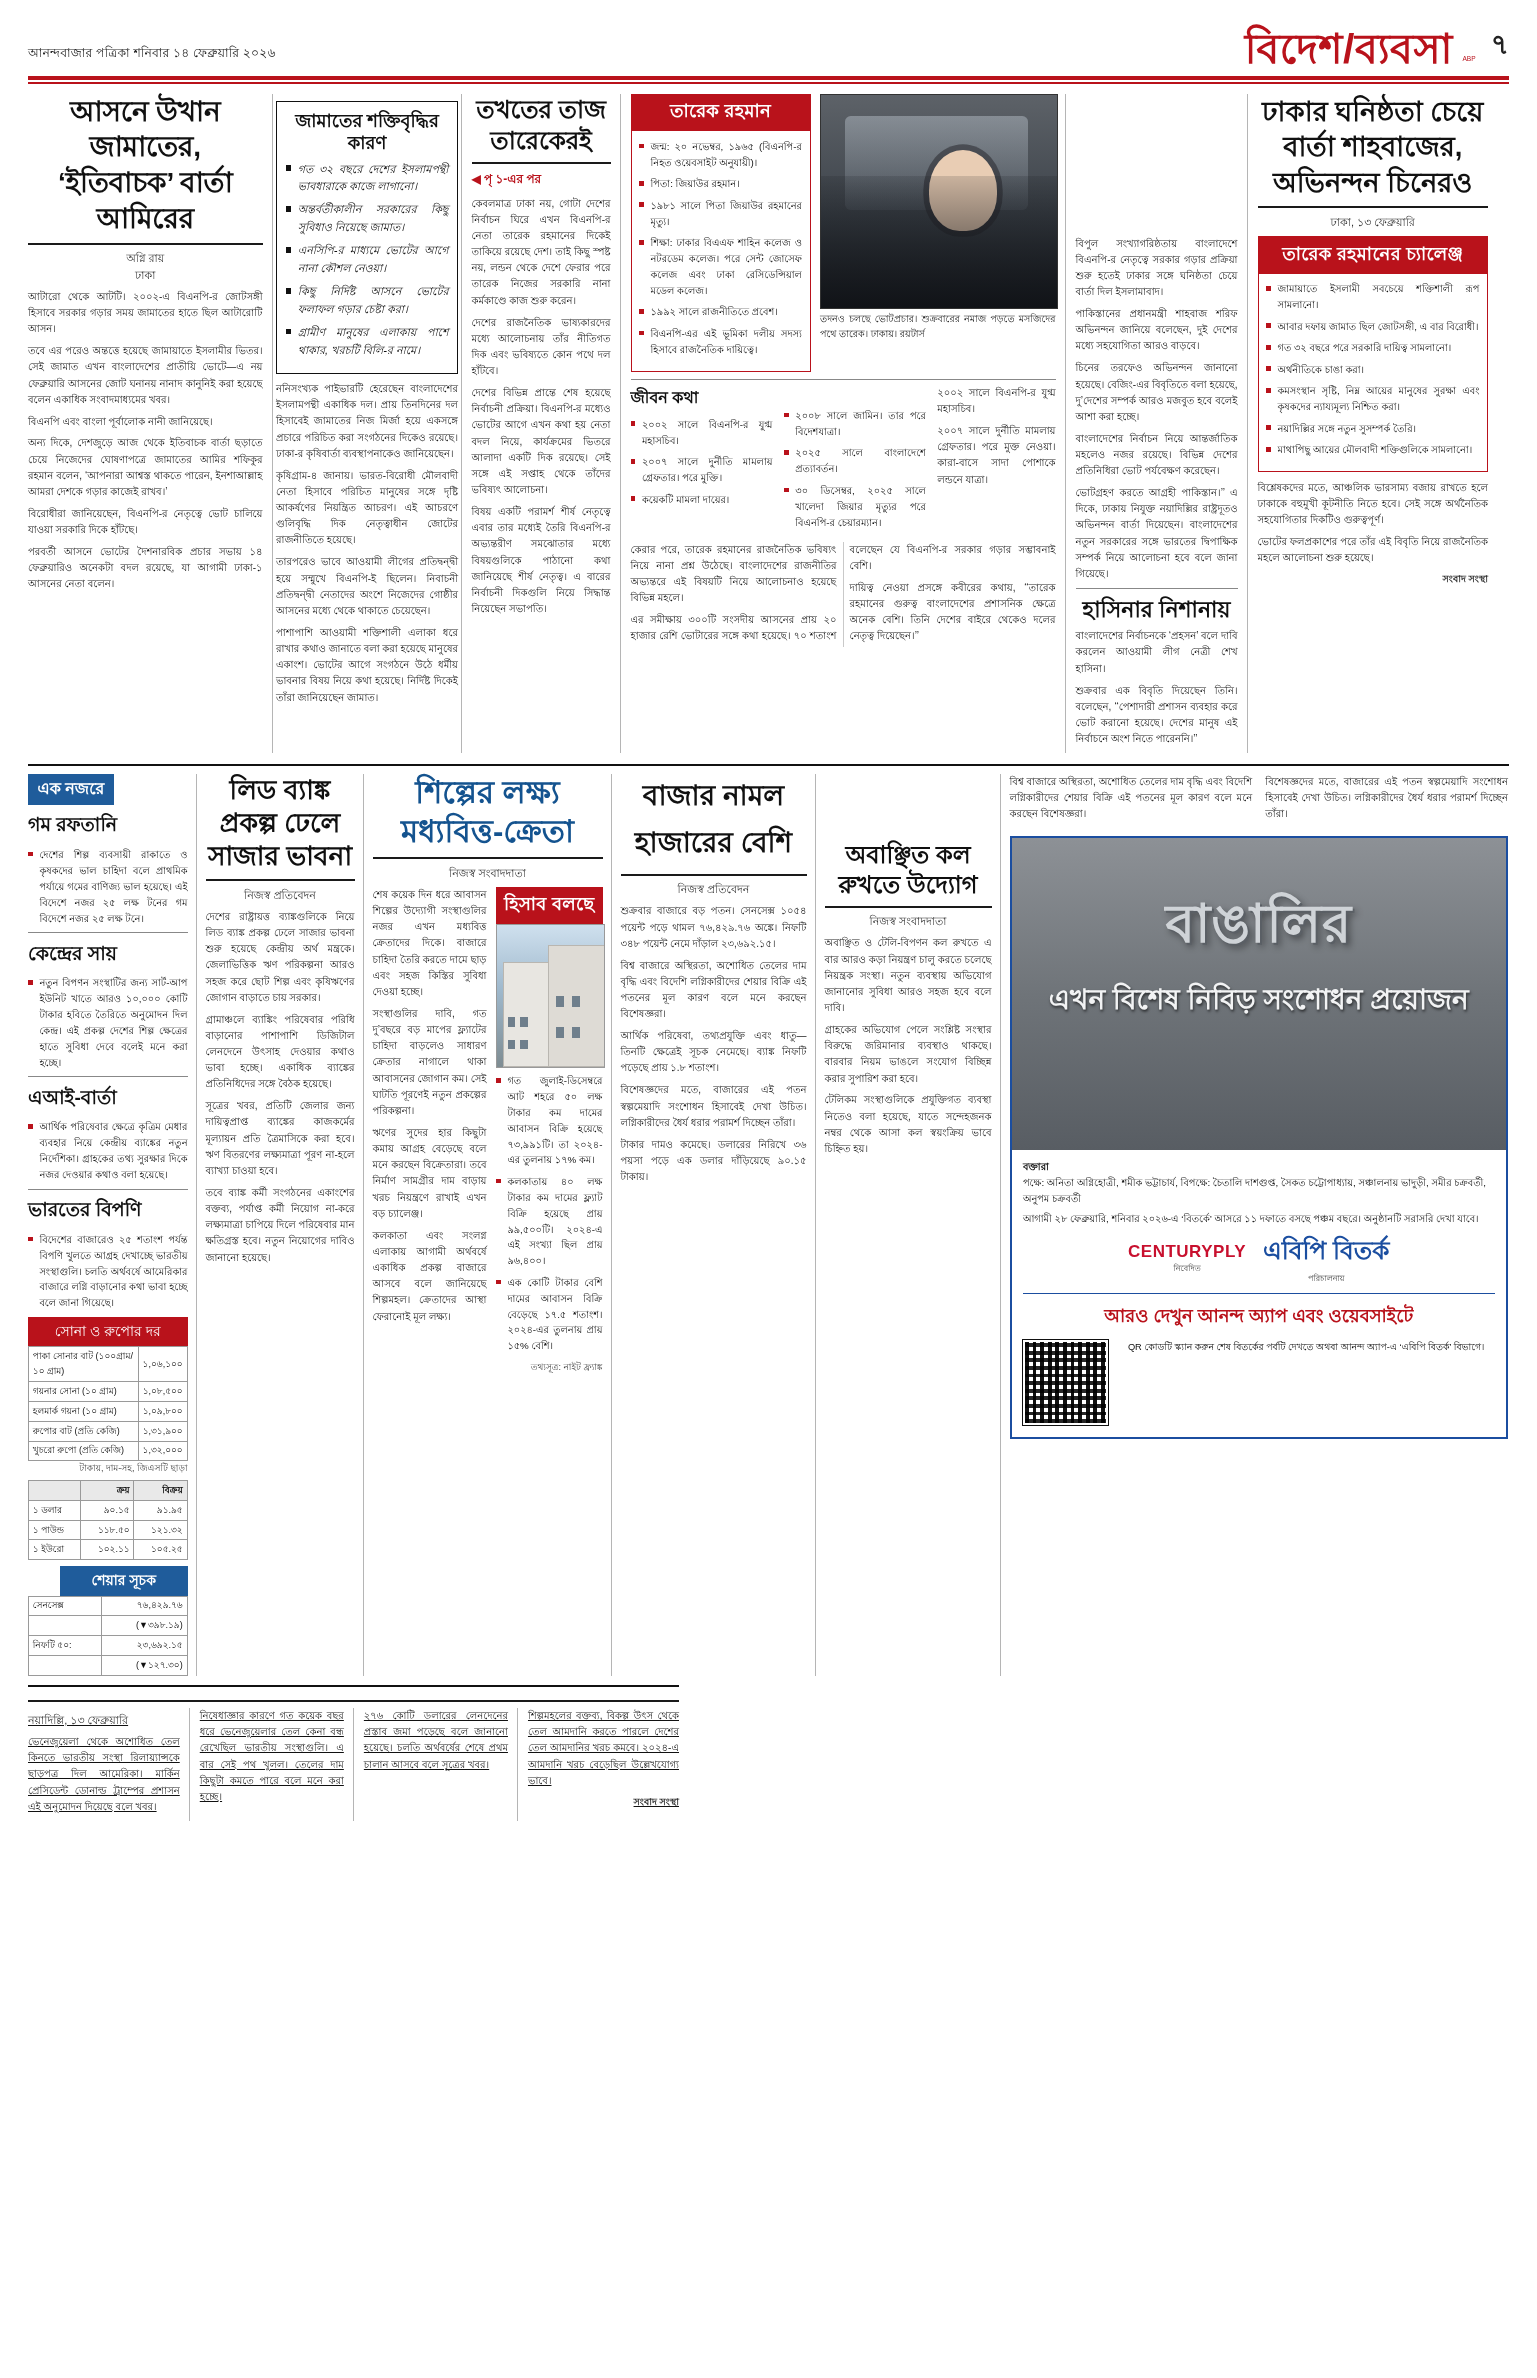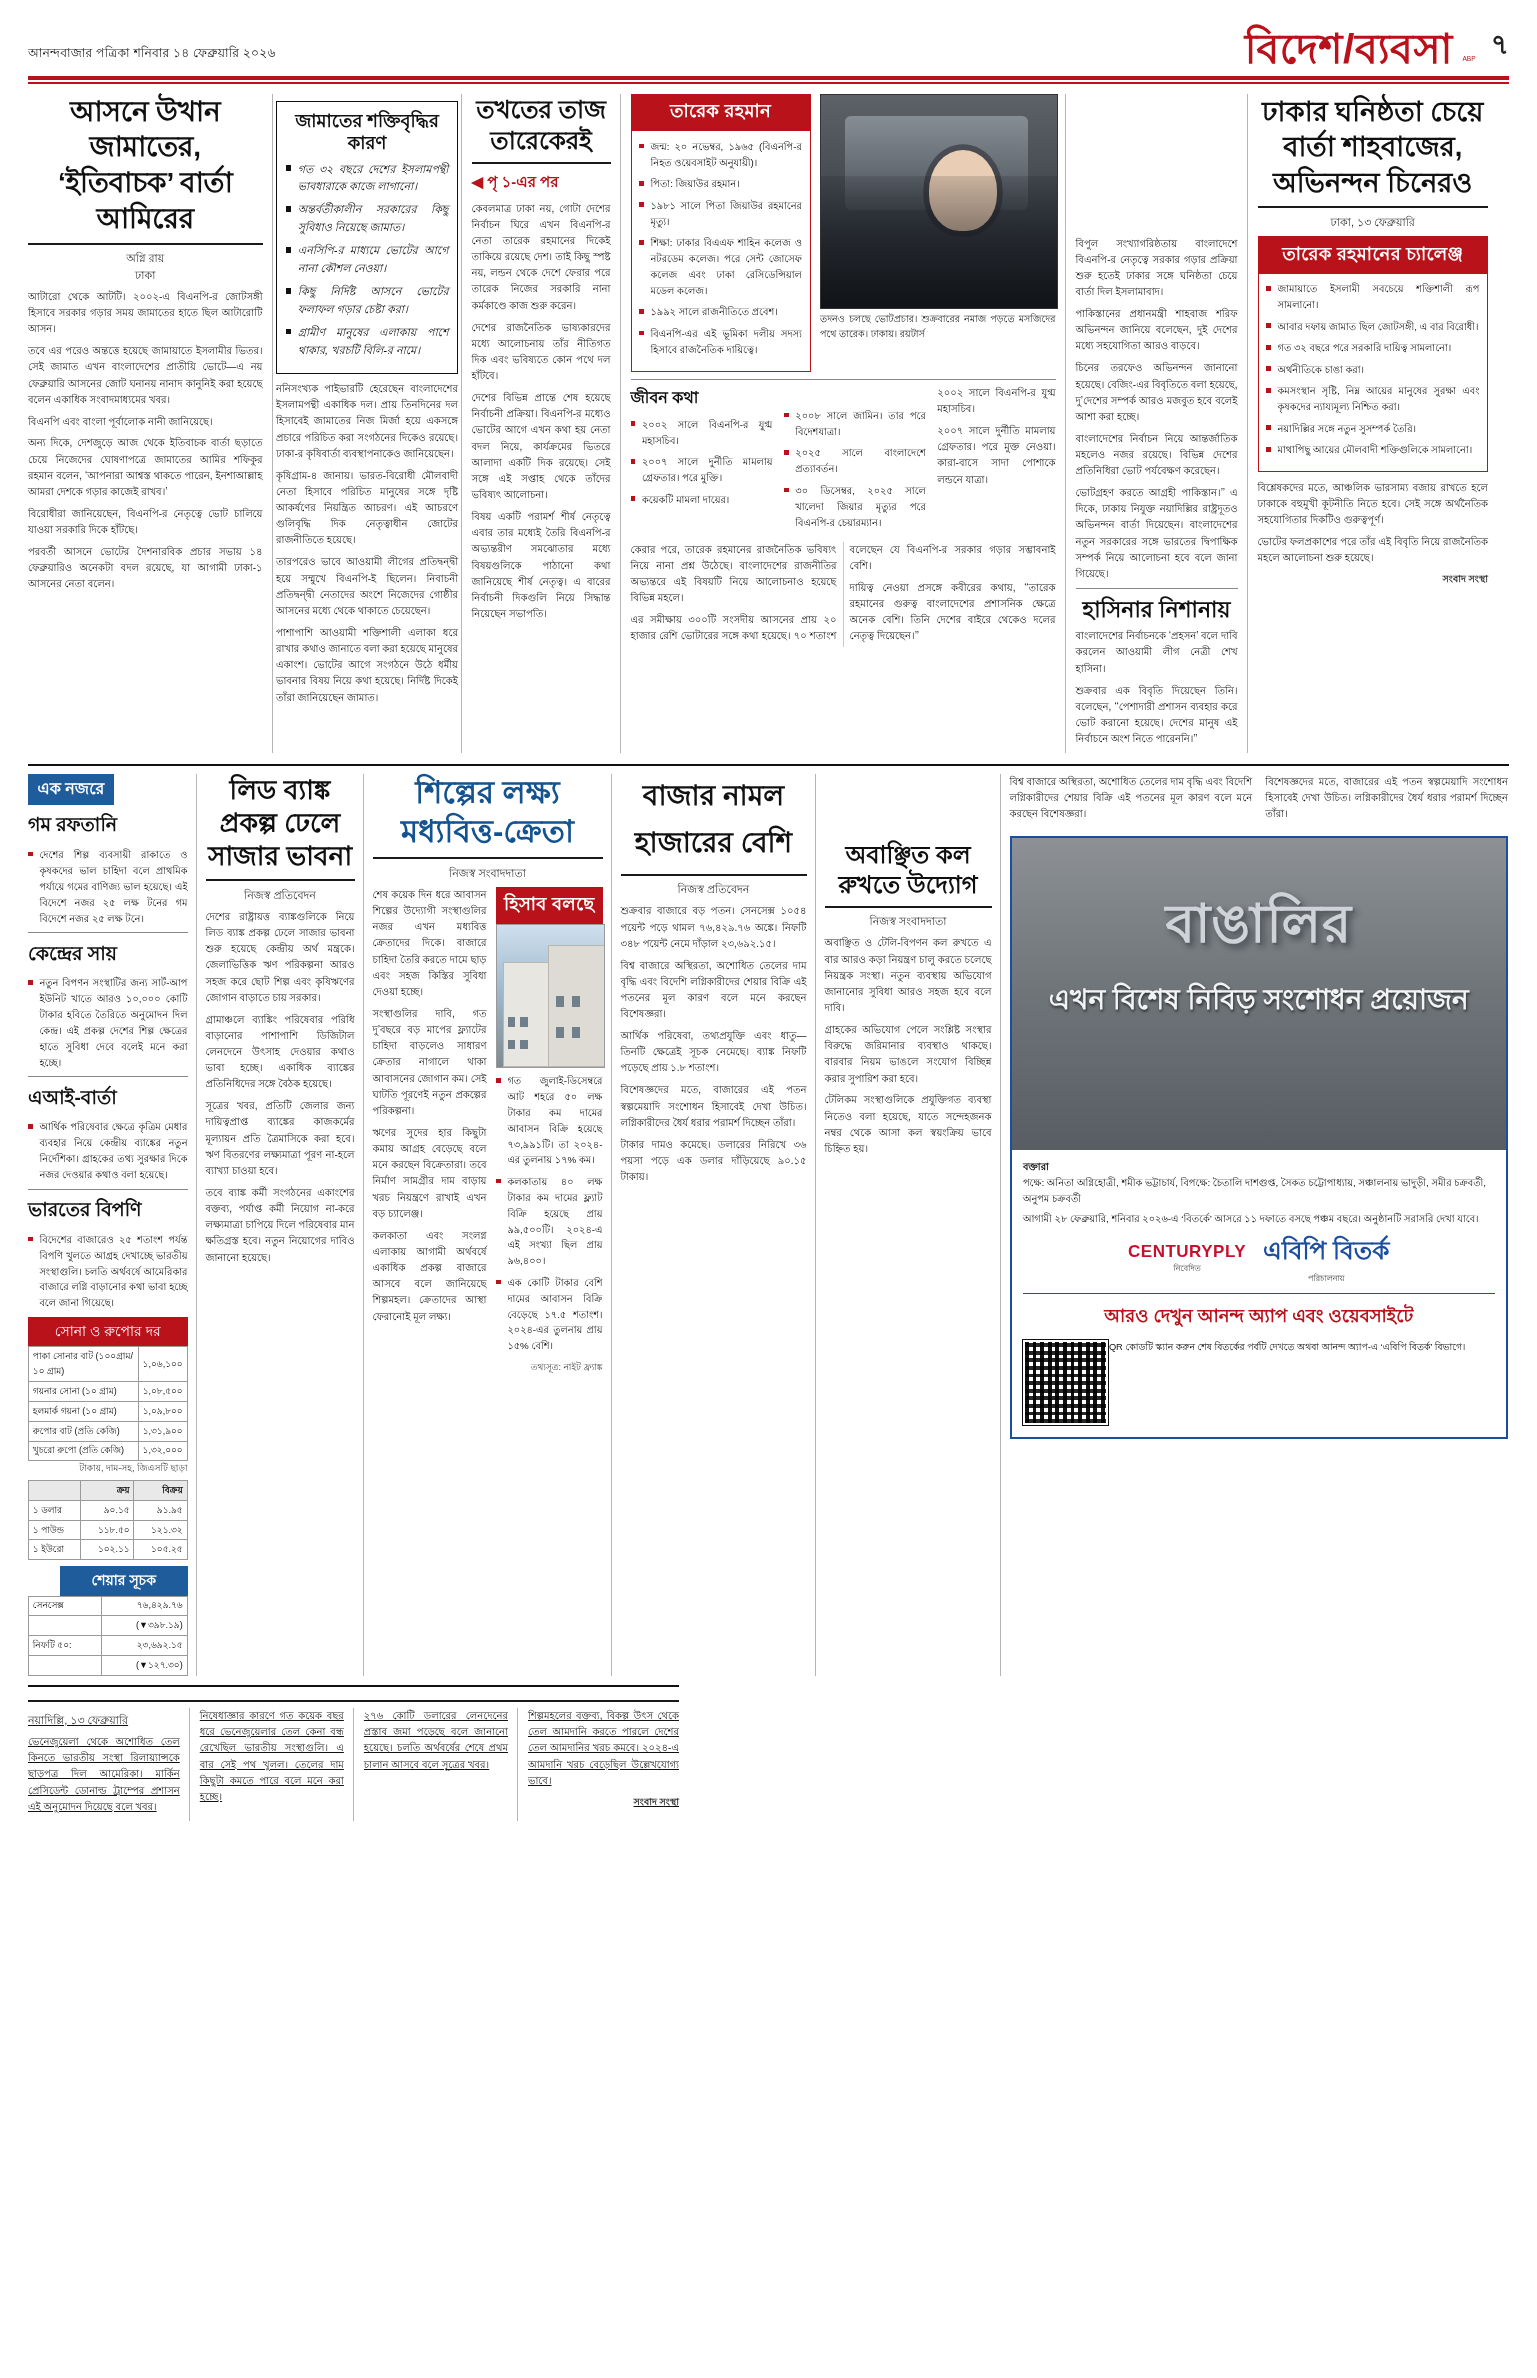--- a/index.html
+++ b/index.html
@@ -77,21 +77,21 @@
   .photo .face{position:absolute;left:46%;top:26%;width:68px;height:81px;border-radius:50% 50% 45% 45%;
     background:#e9cdb4;box-shadow:0 0 0 5.7px rgba(40,40,45,.55);}
   .photo .glass{position:absolute;left:10%;top:10%;width:78%;height:44%;
     background:linear-gradient(180deg,rgba(220,230,240,.35),rgba(150,165,180,.12));border-radius:5.7px;}
   .caption{font-size:9.5px;line-height:1.5;text-align:justify;margin-top:3.8px;color:#222;}
   .sqbullets{list-style:none;margin:0;padding:0;font-size:9.8px;line-height:1.62;}
   .sqbullets li{position:relative;padding-left:11.4px;margin-bottom:5.7px;text-align:justify;}
   .sqbullets li:before{content:"";position:absolute;left:0;top:4.7px;width:4.7px;height:4.7px;background:#b9121b;}
 
   .subhead{font-size:22px;font-weight:bold;text-align:center;line-height:1.28;margin:7.6px 0 3.8px;}
-  .cont{font-size:15px;color:#b9121b;font-weight:bold;text-align:left;}
+  .cont{font-size:12px;color:#b9121b;font-weight:bold;text-align:left;}
 
   .col2{columns:2;column-gap:13.2px;column-rule:0.9px solid #c9c9c9;}
 
   
   .midgrid{display:flex;margin-top:11.4px;border-top:2.8px solid #111;padding-top:7.6px;}
   .m1{width:168px;padding-right:8.5px;}
   .m2{width:167px;padding:0 8.5px;}
   .m3{width:248px;padding:0 8.5px;}
   .m4{width:204px;padding:0 8.5px;}
   .m5{width:185px;padding:0 8.5px;}
@@ -127,21 +127,21 @@
     color:#f2f3f4;line-height:1.45;text-shadow:0.9px 1.9px 2.8px rgba(0,0,0,.6);
   }
   .adbottom{padding:9.5px 11.4px 11.4px;}
   .adinfo{font-size:9.8px;line-height:1.6;}
   .brandrow{display:flex;align-items:center;justify-content:center;gap:17px;margin-top:5.7px;}
   .brand-c{font-size:17px;font-weight:bold;color:#c8102e;letter-spacing:0.5px;}
   .brand-sub{font-size:8px;color:#444;text-align:center;}
   .brand-b{font-size:24.6px;font-weight:bold;color:#1b4ea0;}
   .adfoot{border-top:1.9px solid #1b4ea0;margin-top:7.6px;padding-top:7.6px;text-align:center;}
   .adfoot .l1{font-size:18px;font-weight:bold;color:#b9121b;}
-  .qrrow{display:flex;gap:1px;align-items:flex-start;margin-top:7.6px;}
+  .qrrow{display:flex;gap:20px;align-items:flex-start;margin-top:7.6px;}
   .qr{width:81px;height:81px;background:
      repeating-linear-gradient(90deg,#111 0 3.8px,#fff 3.8px 7.6px),
      repeating-linear-gradient(0deg,rgba(0,0,0,.85) 0 3.8px,rgba(255,255,255,.85) 3.8px 7.6px);
      background-blend-mode:multiply;border:2.8px solid #fff;outline:0.9px solid #111;}
   .qrtext{font-size:9.3px;line-height:1.55;text-align:left;}
   .b1{width:218px;padding-right:9.5px;}
   .b2{width:218px;padding:0 9.5px;}
   .b3{width:218px;padding:0 9.5px;}
   .b4{width:218px;padding-left:9.5px;}
   .bothead{font-size:28px;font-weight:bold;text-align:center;line-height:1.25;}

